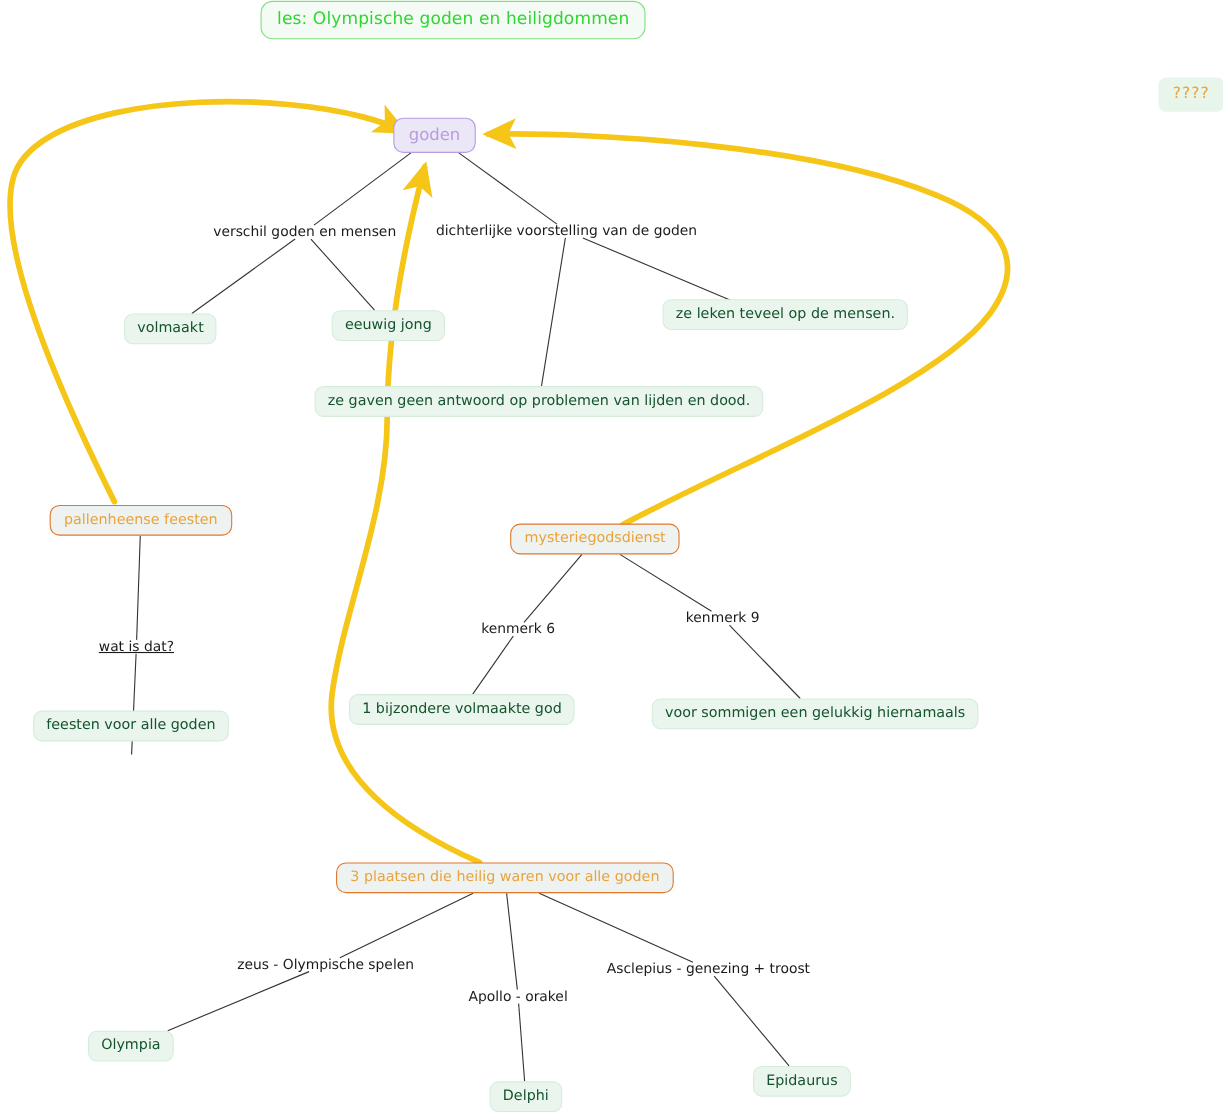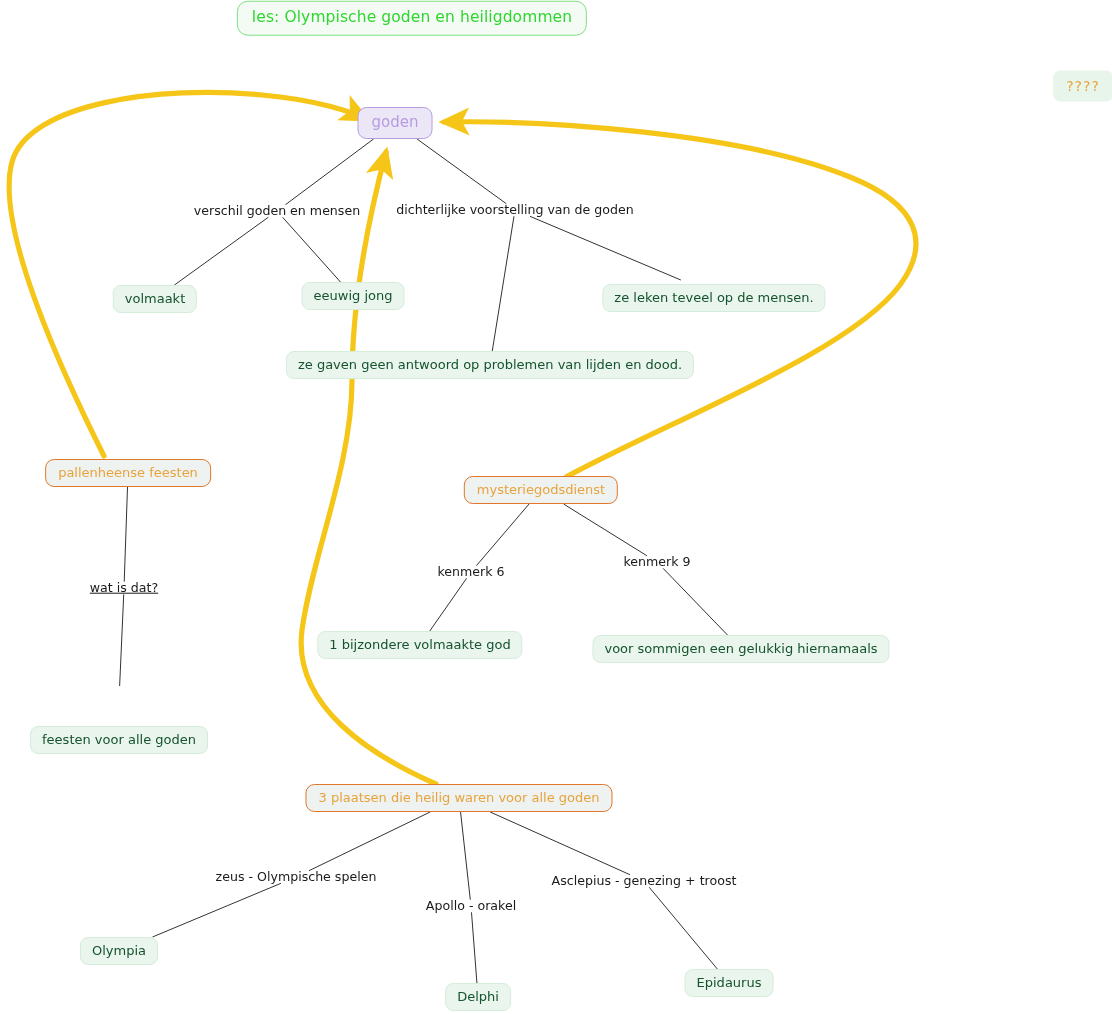--- a/index.html
+++ b/index.html
@@ -129,33 +129,33 @@
   <div id="node-layer">
       <div class="node n-central" style="left: 395px; top: 123px;">
         <span>goden</span>
       </div>
       <div class="node n-green" style="left: 155px; top: 299px;">
         <span>volmaakt</span>
       </div>
       <div class="node n-green" style="left: 353px; top: 296px;">
         <span>eeuwig jong</span>
       </div>
-      <div class="node n-green" style="left: 714px; top: 298px;">
+      <div class="node n-green" style="left: 714px; top: 286px;">
         <span>ze leken teveel op de mensen.</span>
       </div>
       <div class="node n-green" style="left: 490px; top: 365px;">
         <span>ze gaven geen antwoord op problemen van lijden en dood.</span>
       </div>
       <div class="node n-orange" style="left: 128px; top: 473px;">
         <span>pallenheense feesten</span>
       </div>
       <div class="node n-orange" style="left: 541px; top: 490px;">
         <span>mysteriegodsdienst</span>
       </div>
-      <div class="node n-green" style="left: 119px; top: 740px;">
+      <div class="node n-green" style="left: 119px; top: 660px;">
         <span>feesten voor alle goden</span>
       </div>
       <div class="node n-green" style="left: 420px; top: 645px;">
         <span>1 bijzondere volmaakte god</span>
       </div>
       <div class="node n-green" style="left: 741px; top: 649px;">
         <span>voor sommigen een gelukkig hiernamaals</span>
       </div>
       <div class="node n-orange" style="left: 459px; top: 798px;">
         <span>3 plaatsen die heilig waren voor alle goden</span>

